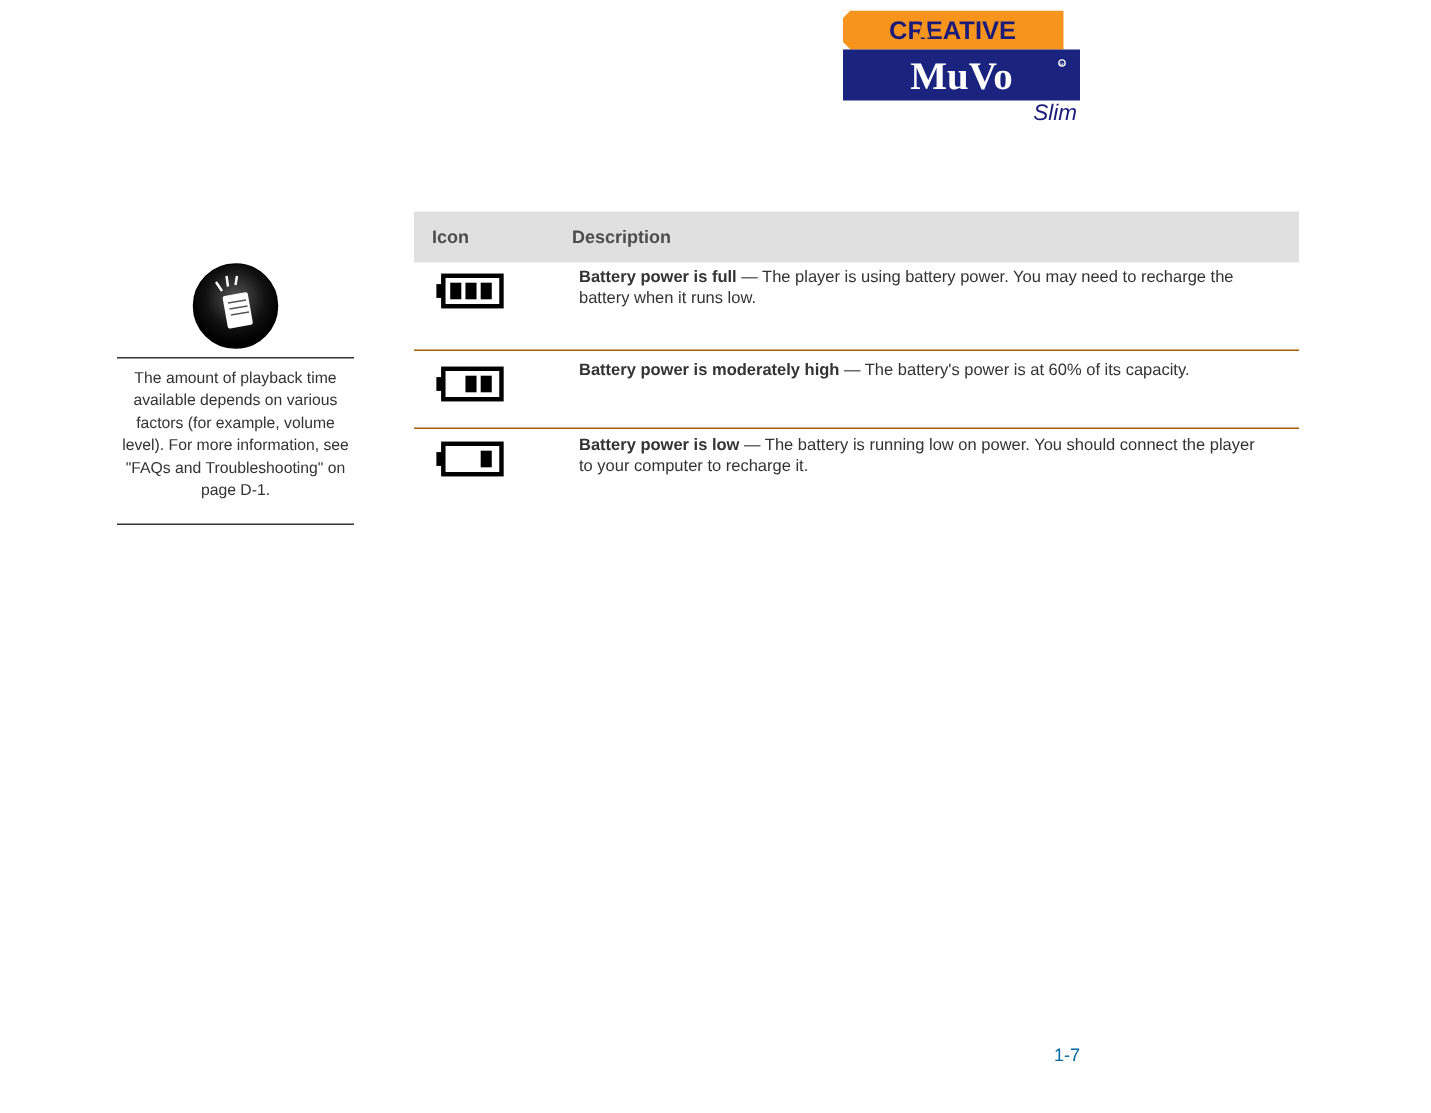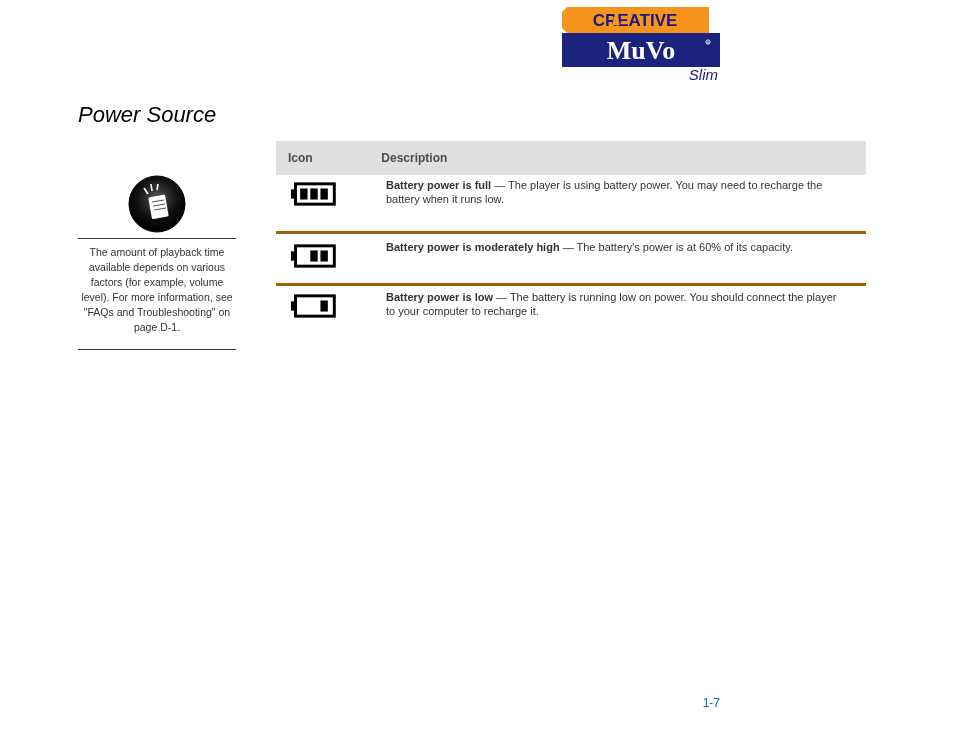--- a/index.html
+++ b/index.html
@@ -4,21 +4,21 @@
 <style>
   * { box-sizing: border-box; margin: 0; padding: 0; }
   html, body { width: 954px; height: 742px; background: #fff; font-family: Arial, Helvetica, sans-serif; position: relative; }
   .page { position: relative; width: 798px; height: 742px; }
   .logo { position: absolute; top: 7px; right: 78px; width: 158px; height: 76px; }
   .logo svg { width: 100%; height: 100%; display: block; }
   .heading { position: absolute; left: 78px; top: 102px; font-size: 22px; font-style: italic; color: #000; }
   .headerbar { position: absolute; left: 276px; top: 141px; width: 590px; height: 34px; background: #e0e0e0; font-weight: bold; font-size: 12px; color: #4d4d4d; padding: 10px 12px 0 12px; }
   .headerbar .col1 { display: inline-block; width: 90px; }
   .headerbar .col2 { display: inline-block; }
-  .row { position: absolute; left: 276px; width: 590px; min-height: 52px; border-bottom: 3px solid #a16207; }
+  .row { position: absolute; left: 276px; width: 590px; min-height: 52px; border-bottom: 1px solid #a16207; }
   .row .iconwrap { position: absolute; left: 14px; top: 8px; width: 60px; }
   .row .iconwrap svg { width: 48px; height: 28px; }
   .row .desc { position: absolute; left: 110px; top: 6px; font-size: 11px; color: #333; width: 460px; line-height: 14px; }
   .row .desc .title { font-weight: bold; }
   .row .desc .body { }
   #row0 { top: 172px; height: 62px; }
   #row1 { top: 234px; height: 40px; }
   #row2 { top: 284px; border-bottom: none; height: 60px; }
   .sidebar { position: absolute; left: 78px; top: 174px; width: 158px; }
   .tipicon { width: 60px; height: 60px; margin: 0 auto; display: block; }
@@ -40,21 +40,20 @@
     <text x="73" y="19" text-anchor="middle" font-family="Arial Black, Arial, sans-serif" font-weight="900" font-size="17" fill="#1a1a7a">CREATIVE</text>
     <polygon points="54,4 50,18 58,18" fill="#f7941d"></polygon>
     <rect x="0" y="26" width="158" height="34" fill="#1a237e"></rect>
     <text x="79" y="52" text-anchor="middle" font-family="Georgia, 'Times New Roman', serif" font-weight="bold" font-size="26" fill="#fff">MuVo</text>
     <circle cx="146" cy="35" r="2.1" fill="none" stroke="#fff" stroke-width="0.9"></circle>
     <text x="146" y="37" text-anchor="middle" font-size="3.2" fill="#fff">R</text>
     <text x="156" y="73" text-anchor="end" font-family="Arial" font-style="italic" font-size="15" fill="#1a1a7a">Slim</text>
   </svg>
 </div>
 
-<div class="heading">Power Source</div>
 
 <div class="headerbar">
   <span class="col1">Icon</span>
   <span class="col2">Description</span>
 </div>
 
 <div class="row" id="row0">
   <div class="iconwrap">
     <svg viewBox="0 0 52 30">
       <rect x="6" y="4" width="42" height="22" fill="none" stroke="#000" stroke-width="3.2"></rect>

